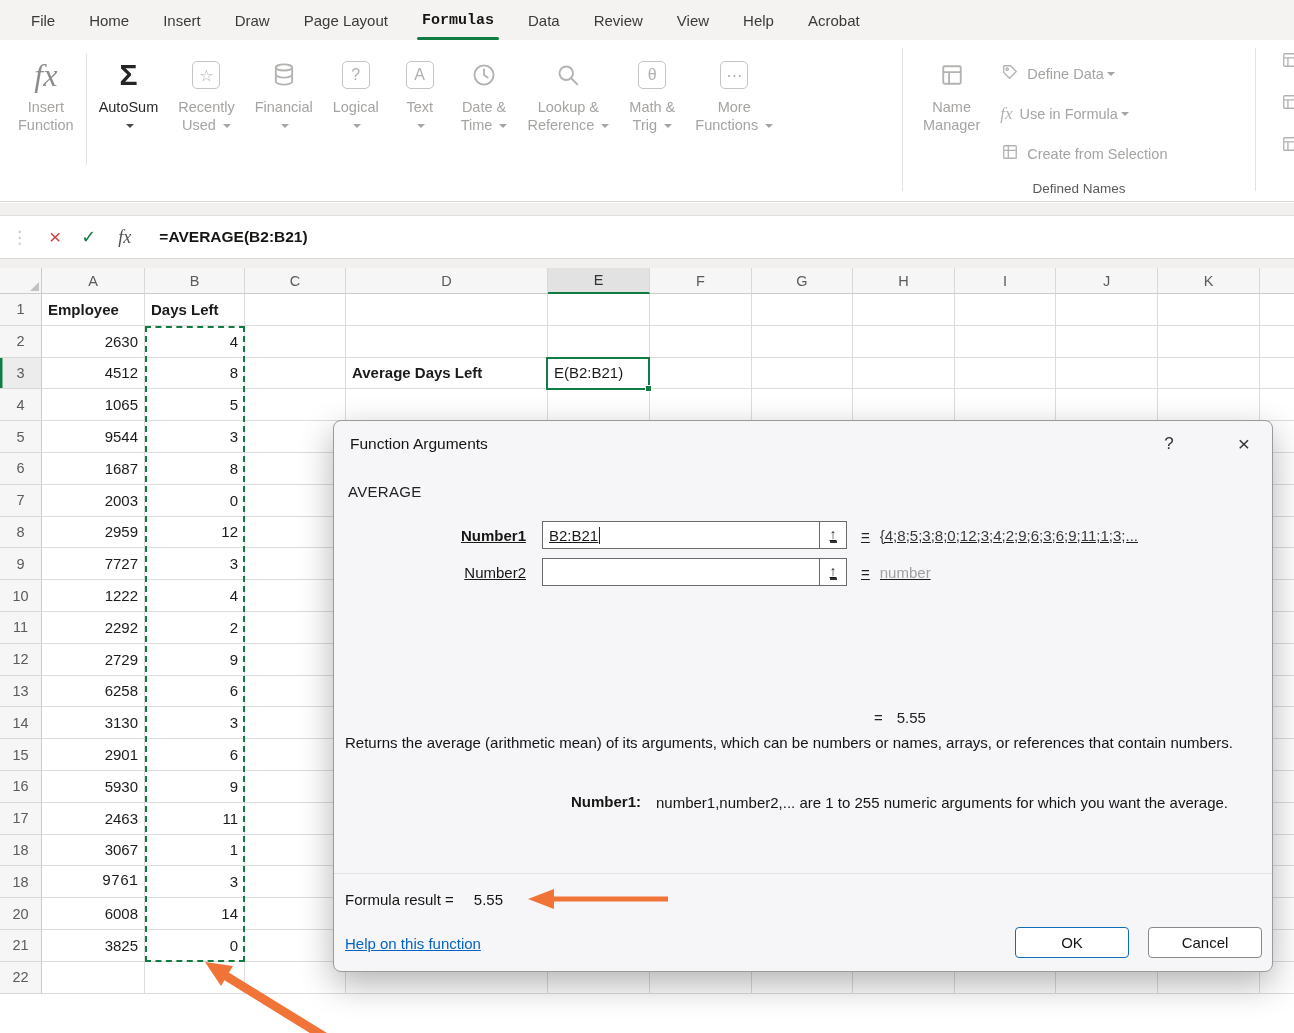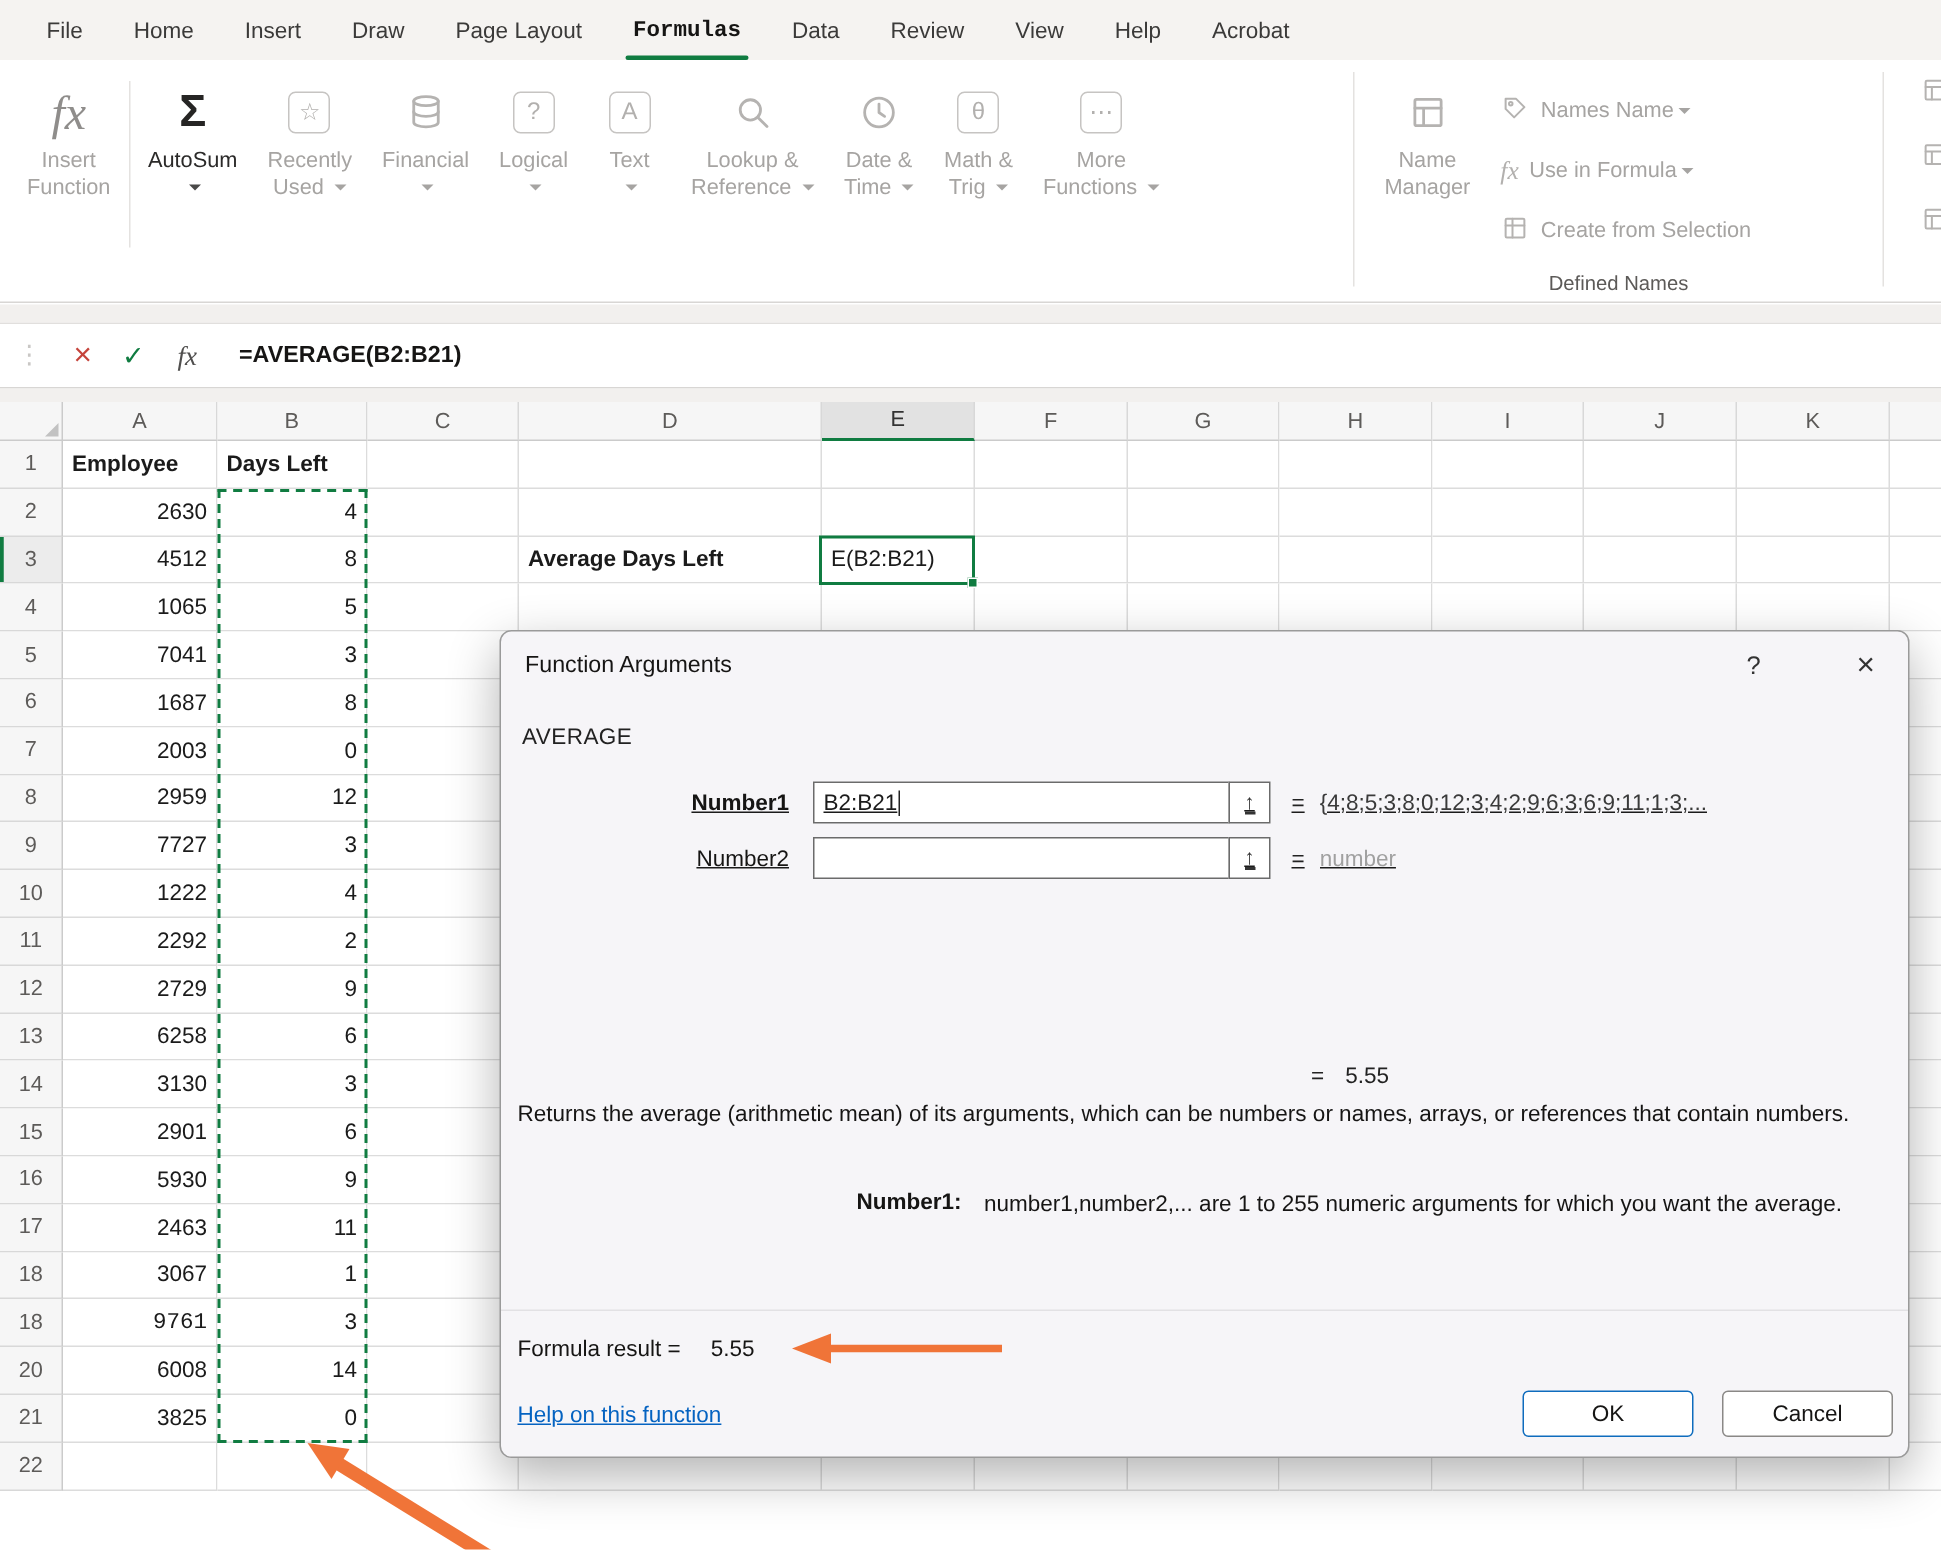--- a/index.html
+++ b/index.html
@@ -203,34 +203,34 @@
         </div>
         <div class="rbtn">
           <div class="ric">
             <span class="box-glyph">A</span>
           </div>
           <div class="rlabel">Text<br><span class="chev"></span></div>
         </div>
         <div class="rbtn">
           <div class="ric">
             <svg class="ic" viewBox="0 0 24 24">
+              <circle cx="12" cy="12" r="8.2"></circle>
+              <path d="M12 7.2v4.8l3.2 2.2"></path>
+            </svg>
+          </div>
+          <div class="rlabel">Date &amp;<br>Time <span class="chev"></span></div>
+        </div>
+        <div class="rbtn">
+          <div class="ric">
+            <svg class="ic" viewBox="0 0 24 24">
               <circle cx="10.5" cy="10.5" r="5.8"></circle>
               <path d="M14.8 14.8L20 20"></path>
             </svg>
           </div>
           <div class="rlabel">Lookup &amp;<br>Reference <span class="chev"></span></div>
-        </div>
-        <div class="rbtn">
-          <div class="ric">
-            <svg class="ic" viewBox="0 0 24 24">
-              <circle cx="12" cy="12" r="8.2"></circle>
-              <path d="M12 7.2v4.8l3.2 2.2"></path>
-            </svg>
-          </div>
-          <div class="rlabel">Date &amp;<br>Time <span class="chev"></span></div>
         </div>
         <div class="rbtn">
           <div class="ric">
             <span class="box-glyph">θ</span>
           </div>
           <div class="rlabel">Math &amp;<br>Trig <span class="chev"></span></div>
         </div>
         <div class="rbtn">
           <div class="ric">
             <span class="box-glyph">⋯</span>
@@ -252,21 +252,21 @@
         <span>Name</span><br>
         <span>Manager</span>
       </div>
     </div>
     <div class="dn-stack" id="dn-stack">
         <div class="dn-item">
           <span><svg class="ic small" viewBox="0 0 24 24">
               <path d="M4.5 4.5h8.2l6.8 6.8-8.2 8.2-6.8-6.8z"></path>
               <circle cx="8.6" cy="8.6" r="1.4"></circle>
             </svg></span>
-          <span class="lbl">Names Name</span>
+          <span class="lbl">Define Data</span>
           <span class="chev"></span>
         </div>
         <div class="dn-item">
           <span><span class="fxs">fx</span></span>
           <span class="lbl">Use in Formula</span>
           <span class="chev"></span>
         </div>
         <div class="dn-item">
           <span><svg class="ic small" viewBox="0 0 24 24">
               <rect x="4.5" y="4.5" width="15" height="15" rx="1"></rect>
@@ -378,21 +378,21 @@
         <div class="g-cell" style="width: 102px;"></div>
         <div class="g-cell" style="width: 101px;"></div>
         <div class="g-cell" style="width: 102px;"></div>
         <div class="g-cell" style="width: 101px;"></div>
         <div class="g-cell" style="width: 102px;"></div>
         <div class="g-cell" style="width: 102px;"></div>
         <div class="g-cell" style="width: 36px;"></div>
       </div>
       <div class="g-row">
         <div class="g-rowhdr">5</div>
-        <div class="g-cell num" style="width: 103px;">7041</div>
+        <div class="g-cell num" style="width: 103px;">9544</div>
         <div class="g-cell num" style="width: 100px;">3</div>
         <div class="g-cell" style="width: 101px;"></div>
         <div class="g-cell" style="width: 202px;"></div>
         <div class="g-cell" style="width: 102px;"></div>
         <div class="g-cell" style="width: 102px;"></div>
         <div class="g-cell" style="width: 101px;"></div>
         <div class="g-cell" style="width: 102px;"></div>
         <div class="g-cell" style="width: 101px;"></div>
         <div class="g-cell" style="width: 102px;"></div>
         <div class="g-cell" style="width: 102px;"></div>

